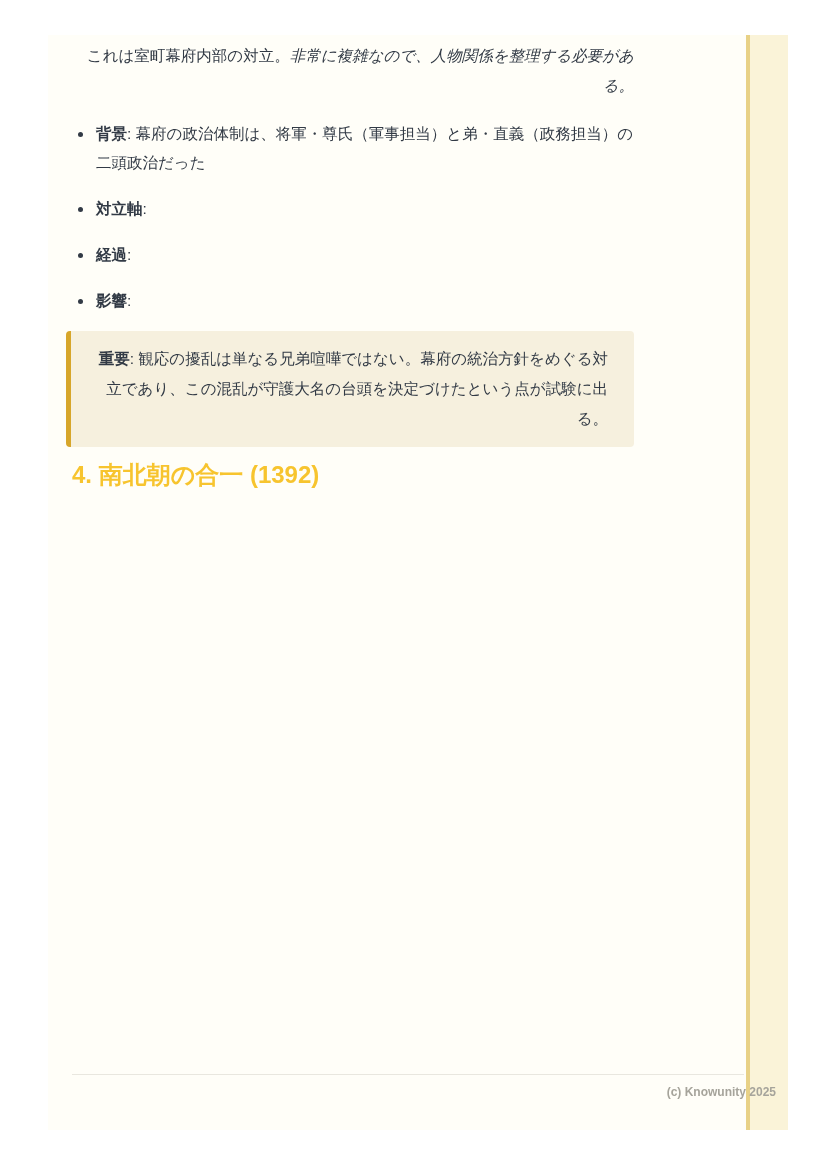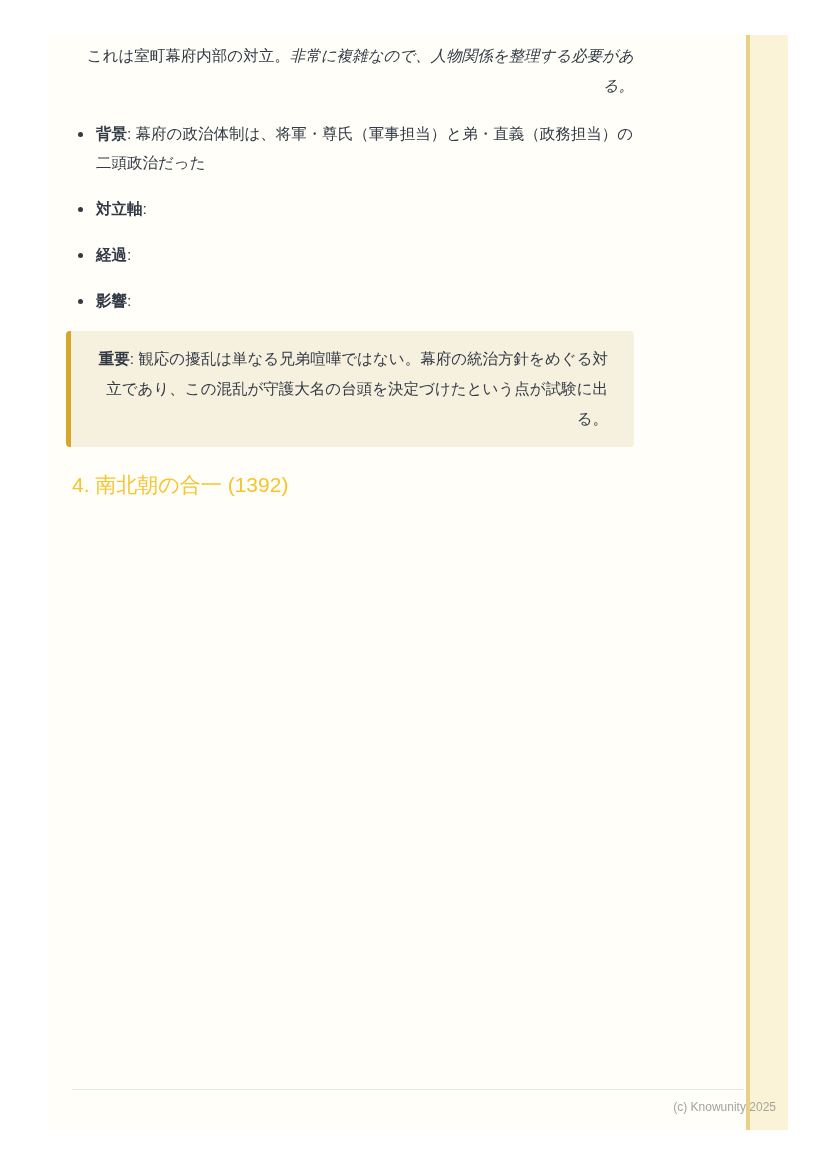--- a/index.html
+++ b/index.html
@@ -66,41 +66,42 @@
   ul.lv1 > li { margin: 16px 0; padding-left: 2px; }
   ul.sub {
     margin: 9px 0 2px 0;
     padding-left: 24px;
   }
   ul.sub.circle { list-style-type: circle; }
   ul.sub.disc { list-style-type: disc; }
   ul.sub > li { margin: 10px 0; padding-left: 2px; }
   h2.section-heading {
     color: var(--heading-color);
-    font-size: 21px;
-    font-weight: 400;
-    margin: 25px 0 16px 0;
+    font-size: 24px;
+    font-weight: 700;
+    margin: 14px 0 16px 0;
     padding-left: 6px;
     line-height: 1.2;
   }
   .callout {
     background: var(--callout-bg);
     border-left: 5px solid var(--callout-border);
     border-radius: 4px;
     padding: 13px 26px;
     margin: 16px 0 14px 0;
     text-align: right;
   }
   .callout p { margin: 0; }
   .footer-area {
     position: absolute;
     left: 0;
     right: 0;
-    bottom: 0;
+    bottom: 15px;
     z-index: 2;
+    font-weight: bold;
   }
   hr.divider {
     border: none;
     border-top: 1px solid var(--divider-color);
     margin: 0 44px 0 24px;
   }
   .footer {
     text-align: right;
     padding: 9px 12px 14px 0;
     font-size: 12px;

